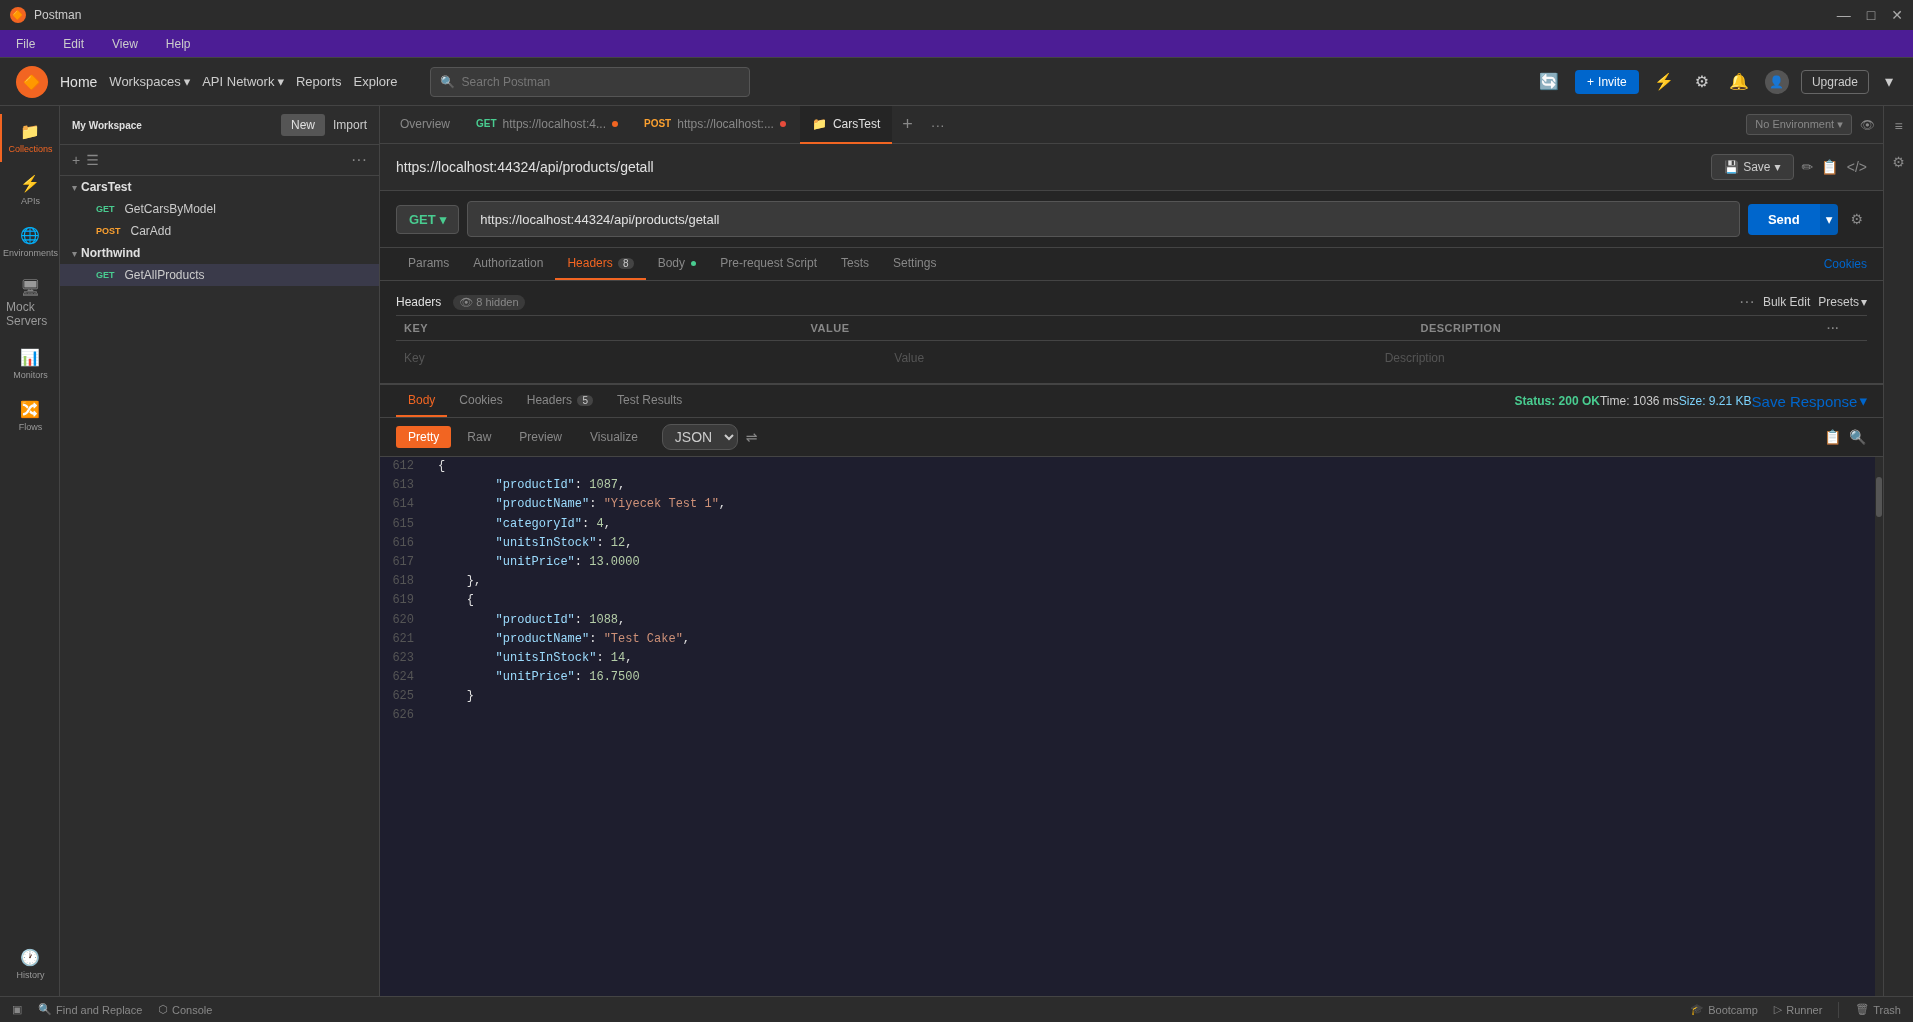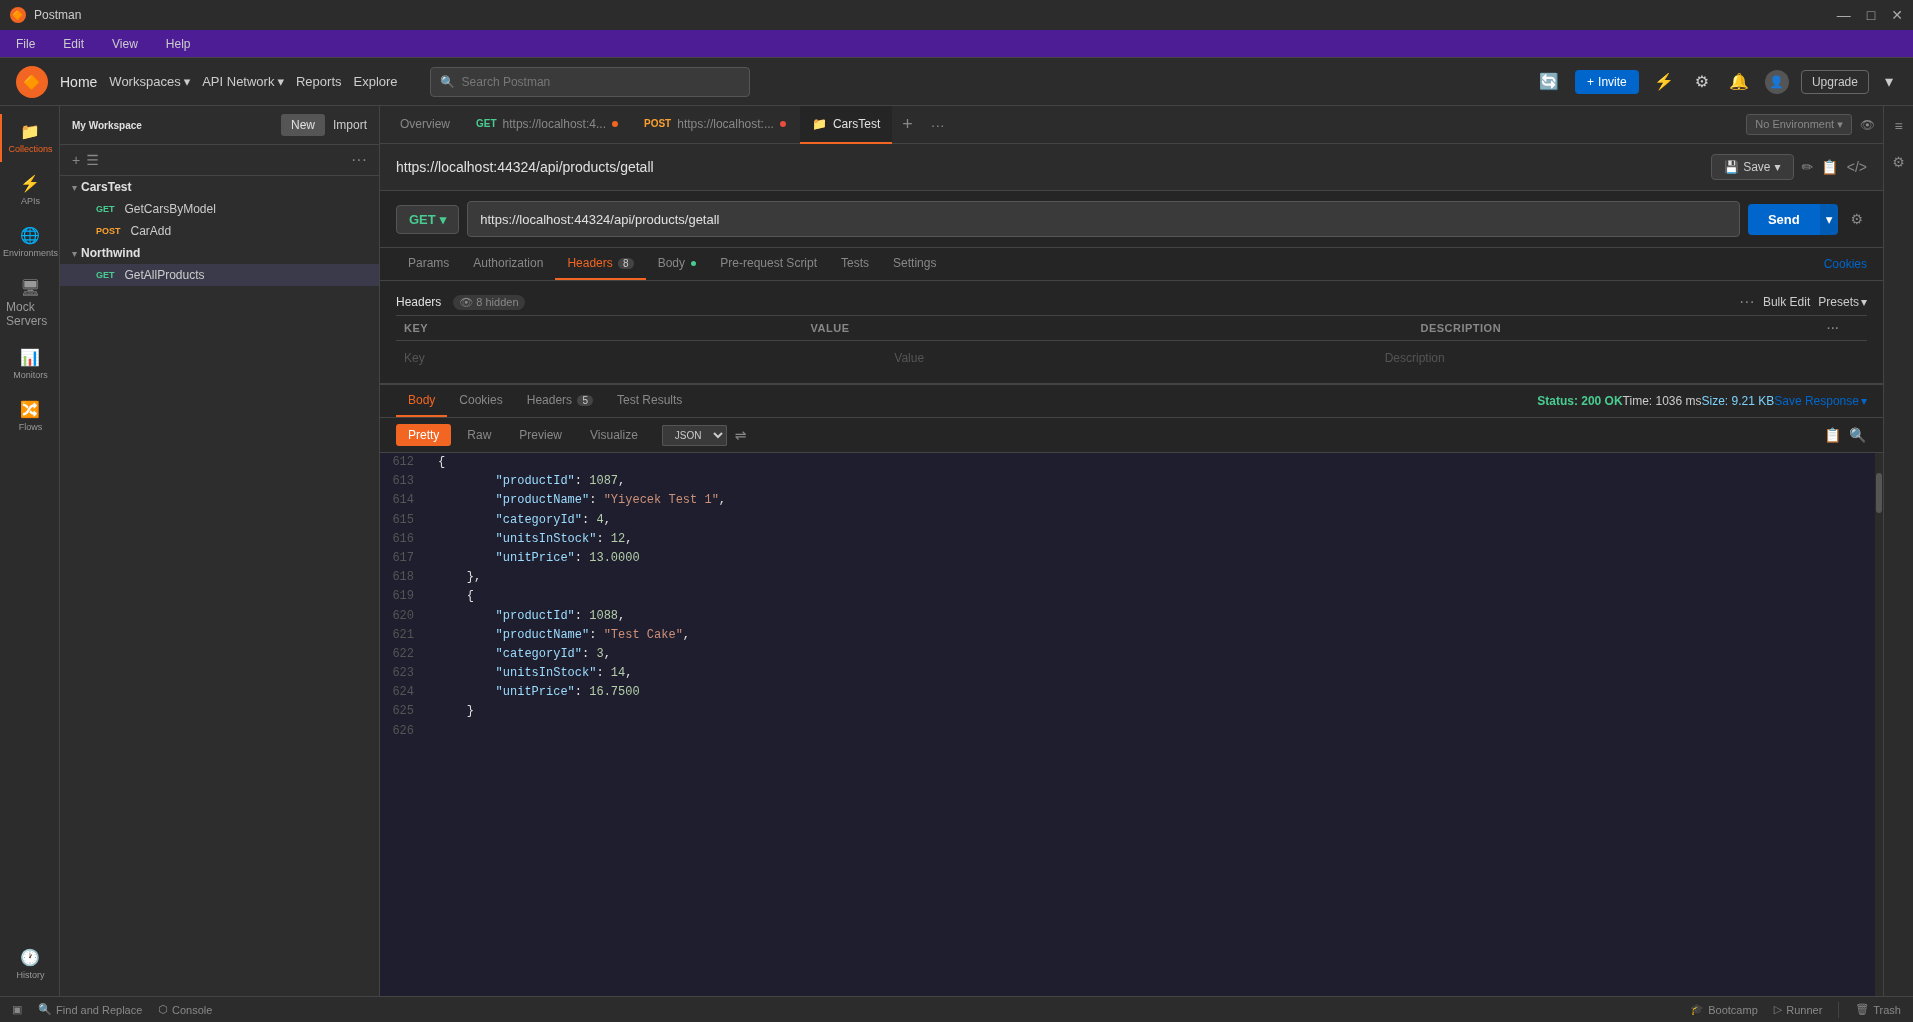--- a/index.html
+++ b/index.html
@@ -123,27 +123,27 @@
     
     .response-area { flex: 1; display: flex; flex-direction: column; background: #1e1e2e; border-top: 1px solid #444; overflow: hidden; }
     .resp-tabs-bar { display: flex; align-items: center; padding: 0 16px; border-bottom: 1px solid #444; background: #252525; }
     .resp-tab { padding: 8px 12px; color: #888; font-size: 12px; cursor: pointer; border-bottom: 2px solid transparent; }
     .resp-tab.active { color: #f26522; border-bottom-color: #f26522; }
     .resp-tab-badge { background: #444; color: #ccc; border-radius: 8px; padding: 0 5px; font-size: 10px; margin-left: 2px; }
     .resp-status-bar { margin-left: auto; display: flex; align-items: center; gap: 0; font-size: 12px; }
     .resp-status { color: #49cc90; font-weight: 600; }
     .resp-time { color: #ccc; }
     .resp-size { color: #7dd3fc; }
-    .save-resp-btn { color: #0066cc; font-size: 12px; cursor: pointer; display: flex; align-items: center; gap: 2px; }
+    .save-resp-btn { color: #0066cc; font-size: 15px; cursor: pointer; display: flex; align-items: center; gap: 2px; }
 
     
     .resp-body-tabs { display: flex; align-items: center; padding: 6px 16px; gap: 4px; background: #252525; border-bottom: 1px solid #444; }
     .resp-body-tab { padding: 4px 12px; color: #888; font-size: 12px; cursor: pointer; border-radius: 3px; }
     .resp-body-tab.active { background: #f26522; color: white; border-radius: 3px; }
-    .format-select { background: #3a3a3a; border: 1px solid #555; color: #ccc; border-radius: 1px; padding: 3px 8px; font-size: 10px; cursor: pointer; margin-left: 8px; }
+    .format-select { background: #3a3a3a; border: 1px solid #555; color: #ccc; border-radius: 9px; padding: 3px 8px; font-size: 14px; cursor: pointer; margin-left: 8px; }
     .resp-body-actions { margin-left: auto; display: flex; gap: 8px; }
     .resp-body-icon { color: #888; cursor: pointer; font-size: 14px; }
 
     
     .code-viewer { flex: 1; overflow-y: auto; background: #1e1e2e; font-family: 'Courier New', monospace; font-size: 12px; line-height: 1.6; }
     .code-viewer::-webkit-scrollbar { width: 8px; }
     .code-viewer::-webkit-scrollbar-track { background: #2c2c2c; }
     .code-viewer::-webkit-scrollbar-thumb { background: #555; border-radius: 4px; }
     .code-line { display: flex; justify-content: space-between; }
     .line-num { width: 50px; color: #555; text-align: right; padding-right: 16px; user-select: none; flex-shrink: 0; }
@@ -484,24 +484,20 @@
         </div>
         <div class="code-line">
           <span class="line-num">620</span>
           <span class="line-content">&nbsp;&nbsp;&nbsp;&nbsp;&nbsp;&nbsp;&nbsp;&nbsp;<span class="json-key">"productId"</span><span class="json-comma">: </span><span class="json-num">1088</span><span class="json-comma">,</span></span>
         </div>
         <div class="code-line">
           <span class="line-num">621</span>
           <span class="line-content">&nbsp;&nbsp;&nbsp;&nbsp;&nbsp;&nbsp;&nbsp;&nbsp;<span class="json-key">"productName"</span><span class="json-comma">: </span><span class="json-str">"Test Cake"</span><span class="json-comma">,</span></span>
         </div>
         <div class="code-line">
-          <span class="line-num">622</span>
-          <span class="line-content">&nbsp;&nbsp;&nbsp;&nbsp;&nbsp;&nbsp;&nbsp;&nbsp;<span class="json-key">"categoryId"</span><span class="json-comma">: </span><span class="json-num">3</span><span class="json-comma">,</span></span>
-        </div>
-        <div class="code-line">
           <span class="line-num">623</span>
           <span class="line-content">&nbsp;&nbsp;&nbsp;&nbsp;&nbsp;&nbsp;&nbsp;&nbsp;<span class="json-key">"unitsInStock"</span><span class="json-comma">: </span><span class="json-num">14</span><span class="json-comma">,</span></span>
         </div>
         <div class="code-line">
           <span class="line-num">624</span>
           <span class="line-content">&nbsp;&nbsp;&nbsp;&nbsp;&nbsp;&nbsp;&nbsp;&nbsp;<span class="json-key">"unitPrice"</span><span class="json-comma">: </span><span class="json-num">16.7500</span></span>
         </div>
         <div class="code-line">
           <span class="line-num">625</span>
           <span class="line-content">&nbsp;&nbsp;&nbsp;&nbsp;<span class="json-bracket">}</span></span>

